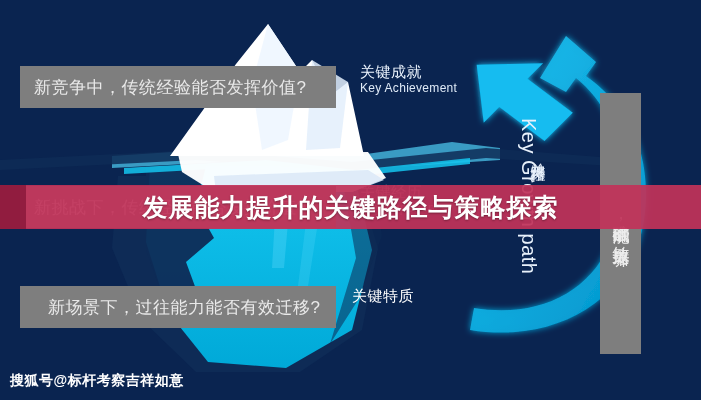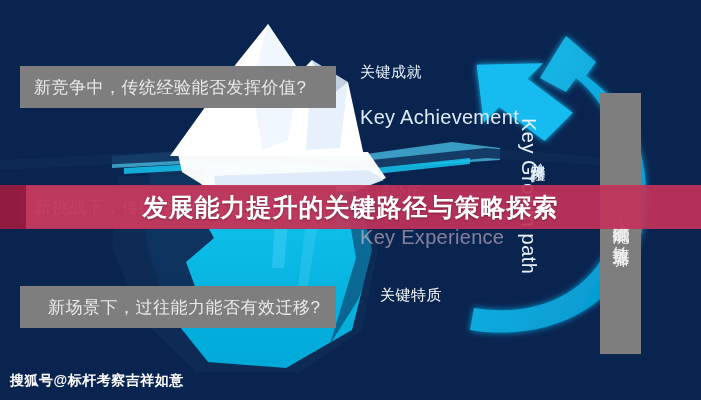--- a/index.html
+++ b/index.html
@@ -40,25 +40,25 @@
     position:absolute;left:600px;top:93px;width:41px;height:261px;
     background:#7e7e7e;color:#ededed;
     display:flex;align-items:center;justify-content:center;
     writing-mode:vertical-rl;text-orientation:upright;
     font-size:17px;line-height:1.05;letter-spacing:1px;
   }
 
   
   .ilabel{position:absolute;color:#eef6ff;line-height:1.28;}
   .ilabel .cn{font-size:15px;display:block;letter-spacing:.5px;}
-  .ilabel .en{font-size:20px;display:block;color:#dfeaf7;letter-spacing:.3px;margin-top:24px;}
+  .ilabel .en{font-size:12px;display:block;color:#dfeaf7;letter-spacing:.3px;}
   #lab-achievement{left:360px;top:62px;}
   #lab-experience{left:360px;top:182px;opacity:.5;}
   #lab-experience .cn,#lab-experience .en{color:#ffd9e2;}
-  #lab-competency{left:380px;top:286px;font-family:Liberation Serif, serif;}
+  #lab-competency{left:352px;top:286px;}
   #lab-competency .cn{color:#ffffff;}
   #lab-competency .en{color:#9fe3f8;}
 
   
   #rot-cn{
     position:absolute;left:531px;top:150px;
     writing-mode:vertical-rl;text-orientation:upright;
     color:#e8f1fb;font-size:15px;letter-spacing:2px;line-height:1;
   }
   #rot-en{

